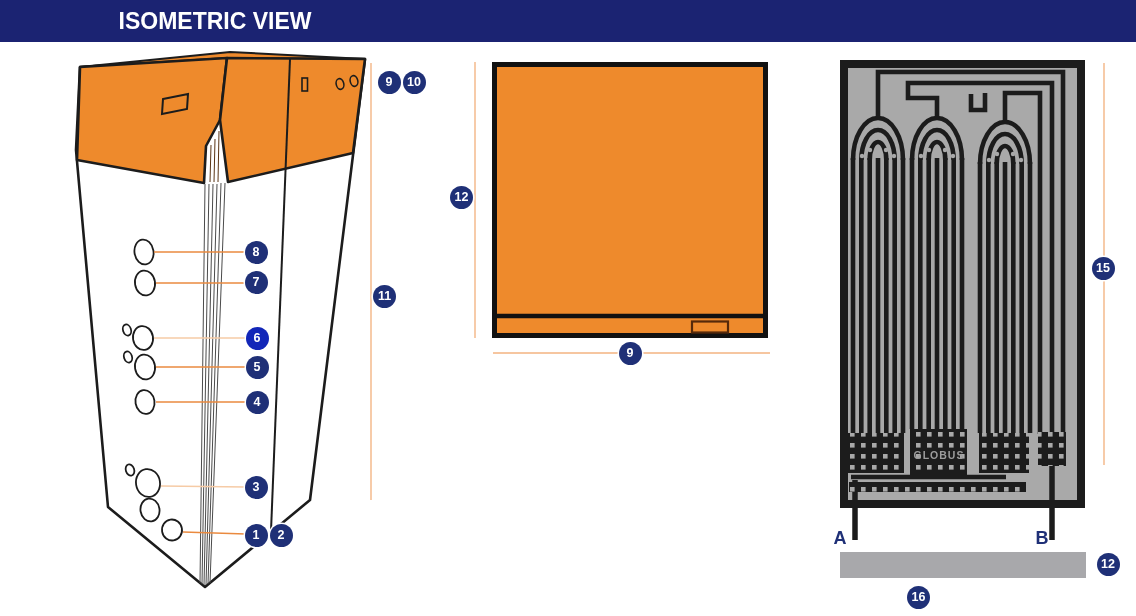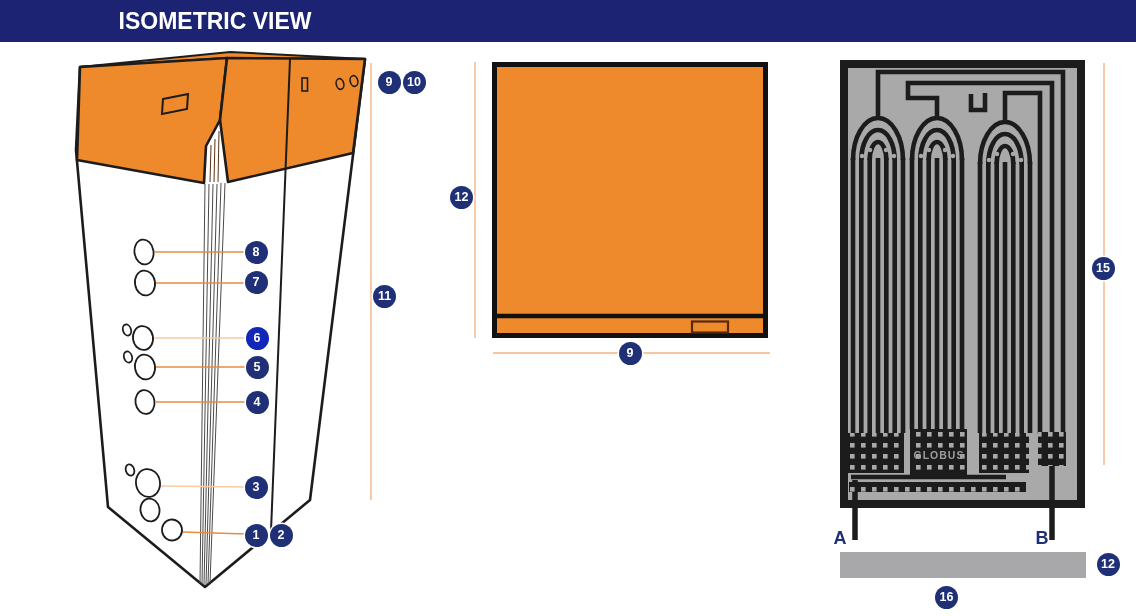--- a/index.html
+++ b/index.html
@@ -190,15 +190,15 @@
   <div class="badge hl" style="left:245.5px;top:326.5px;">6</div>
   <div class="badge" style="left:244.5px;top:270.5px;">7</div>
   <div class="badge" style="left:244.5px;top:240.5px;">8</div>
   <div class="badge" style="left:377.5px;top:70.5px;">9</div>
   <div class="badge" style="left:402.5px;top:70.5px;">10</div>
   <div class="badge" style="left:373px;top:284.5px;">11</div>
   <div class="badge" style="left:450px;top:185.5px;text-align:center;">12</div>
   <div class="badge" style="left:618.5px;top:341.5px;">9</div>
   <div class="badge" style="left:1091.5px;top:256.5px;">15</div>
   <div class="badge" style="left:1096.5px;top:552.5px;">12</div>
-  <div class="badge" style="left:935px;top:585.5px;">16</div>
+  <div class="badge" style="left:907px;top:585.5px;">16</div>
 
 </div>
 
 </body></html>

